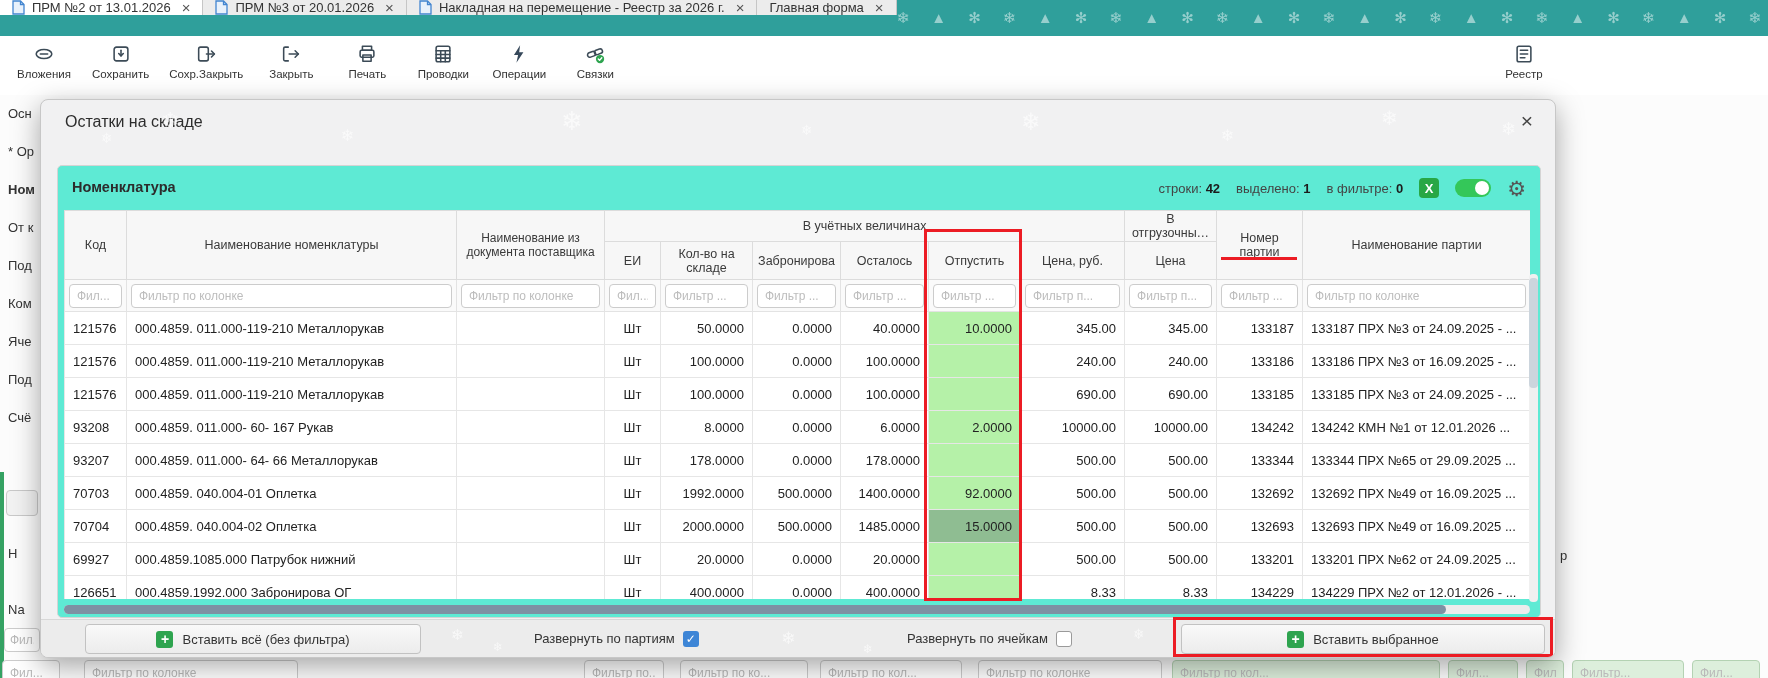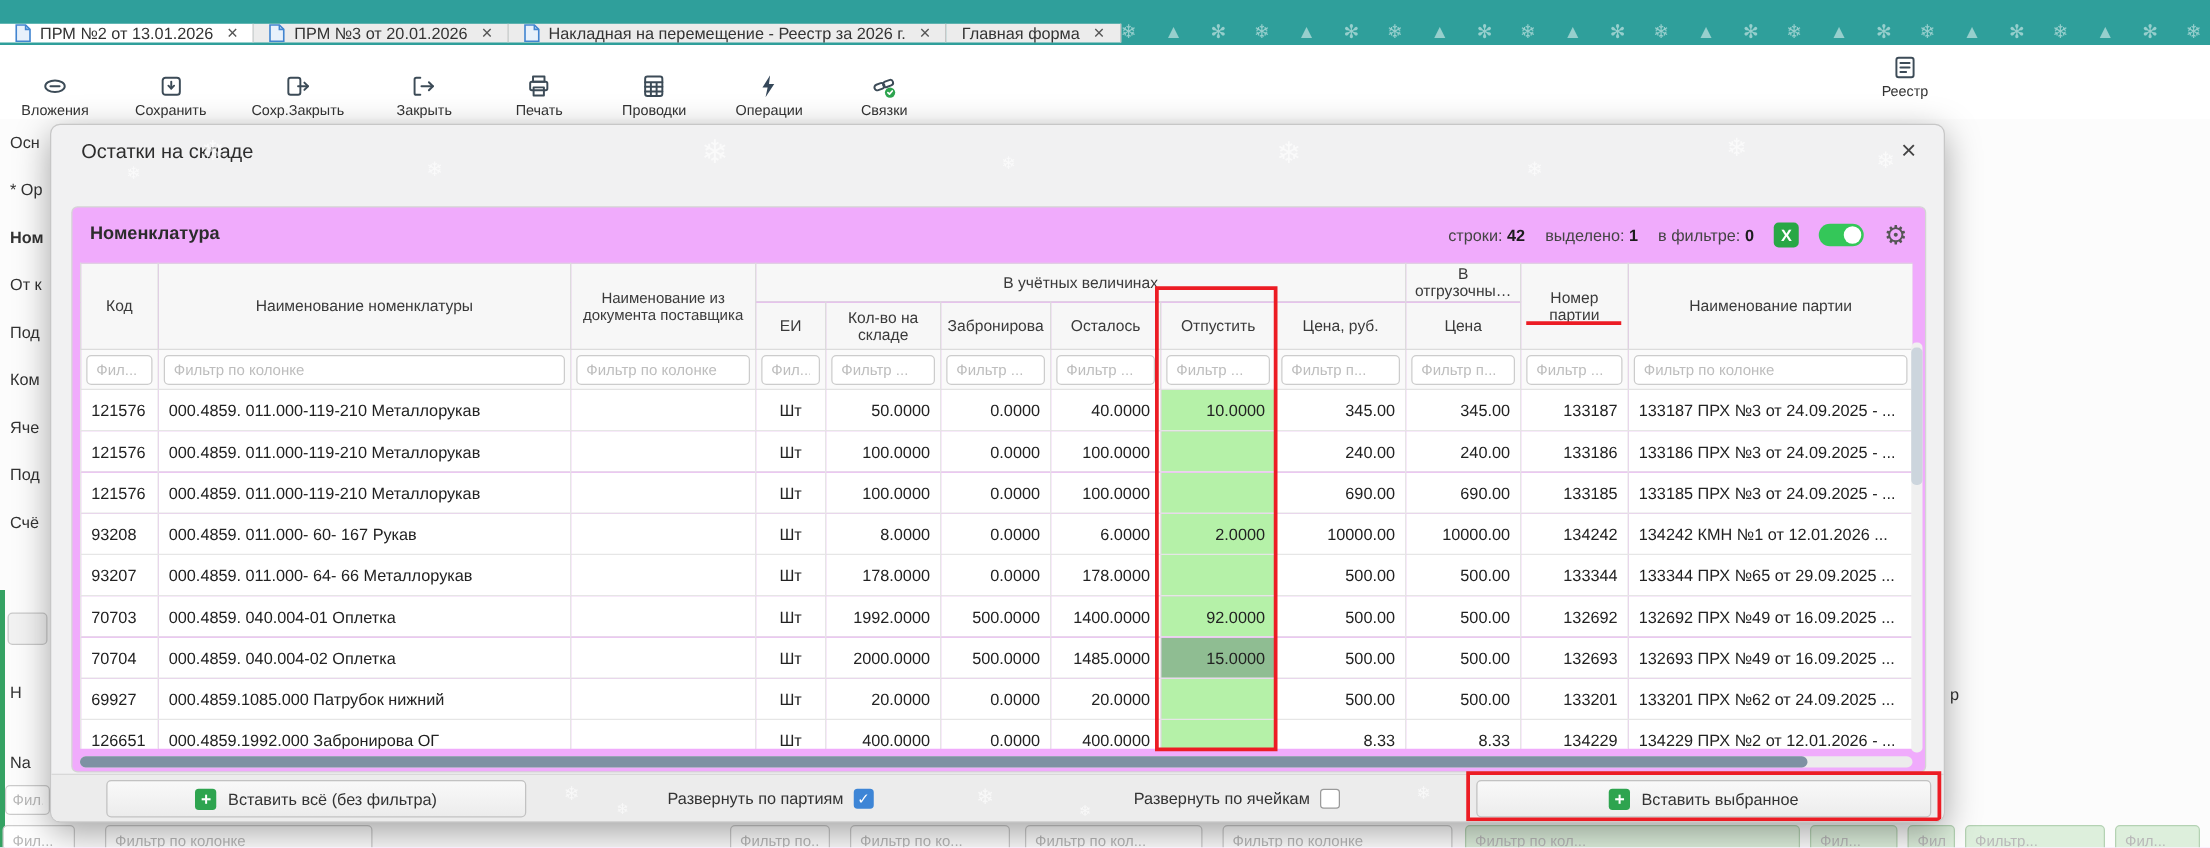--- a/index.html
+++ b/index.html
@@ -17,49 +17,49 @@
   .bg-left-filter{position:absolute;left:4px;top:628px;width:36px;height:24px;border:1px solid #ccc;
     border-radius:4px;padding:0 5px;font-size:12px;z-index:0}
   .bg-bottom{position:absolute;left:0;top:660px;width:1768px;height:26px;z-index:0}
   .bg-filter{position:absolute;top:0;height:26px;border:1px solid #ccc;border-radius:4px;
     padding:0 7px;font-size:12px;background:#fff;color:#333}
   .bg-filter.green{background:#ddefdc;border-color:#b4d2b3}
   .bg-filter::placeholder,.bg-left-filter::placeholder{color:#b9b9b9}
 
   
   .tabbar{position:absolute;top:0;left:0;width:1768px;height:52px;background:var(--teal,#2f9f9b);
-    display:flex;align-items:center;z-index:2}
+    display:flex;align-items:flex-start;z-index:2}
   #tabs{display:flex;align-items:stretch}
   .tab{display:flex;align-items:center;gap:7px;padding:0 12px;background:#ececec;
     border-right:1px solid #c6c6c6;font-size:13px;color:#333;white-space:nowrap;cursor:default}
   .tab.active{background:#fff}
   .tab .x{color:#555;font-size:15px;margin-left:4px;line-height:1}
   .tab-ic{display:flex;align-items:center}
   .tab-deco{flex:1;overflow:hidden;white-space:nowrap;color:rgba(255,255,255,.5);
     font-size:15px;line-height:36px;letter-spacing:9px;user-select:none}
 
   
   .toolbar{position:absolute;top:36px;left:0;width:1768px;height:59px;background:#fff;z-index:2}
-  .tb-left{position:absolute;left:16px;top:22px;display:flex;gap:36px}
+  .tb-left{position:absolute;left:16px;top:7px;display:flex;gap:20px}
   .tb-item{display:flex;flex-direction:column;align-items:center;gap:3px;
     font-size:11.5px;color:#333;min-width:56px;cursor:default}
   .tb-item .tb-ic{height:22px;display:flex;align-items:center;justify-content:center}
   .tb-abs{position:absolute;top:7px}
 
   
   .modal{position:absolute;left:40px;top:99px;width:1516px;height:559px;background:#f1f1f2;
     border:1px solid #c7c7c7;border-radius:8px;box-shadow:0 8px 28px rgba(0,0,0,.35);
     z-index:5;overflow:hidden}
   .snow{position:absolute;inset:0;z-index:3;pointer-events:none}
   .flake{position:absolute;color:rgba(255,255,255,.62);user-select:none}
   .modal-header{position:absolute;left:0;top:0;width:100%;height:48px;z-index:2}
   .modal-title{position:absolute;left:24px;top:13px;font-size:16px;font-weight:500;color:#2d2d2d}
   .modal-close{position:absolute;right:22px;top:10px;font-size:21px;color:#444;cursor:pointer;line-height:1}
 
-  .panel{position:absolute;left:16px;top:65px;width:1484px;height:453px;background:#f0abfc;
+  .panel{position:absolute;left:16px;top:65px;width:1484px;height:453px;background:#5eead4;
     border:1px solid #d4d4d4;border-radius:5px;z-index:2}
   .panel-head{position:absolute;left:0;top:0;width:100%;height:44px}
   .panel-title{position:absolute;left:14px;top:13px;font-size:14.5px;font-weight:600;color:#2c2c2c}
   .info-row{position:absolute;right:14px;top:0;height:44px;display:flex;align-items:center;gap:16px;
     font-size:13px;color:#444}
   .info-pair b{color:#1c1c1c}
   .excel-icon{width:20px;height:20px;background:var(--excel-green,#28a745);color:#fff;border-radius:4px;
     font-weight:700;font-size:13px;display:flex;align-items:center;justify-content:center;cursor:pointer}
   .toggle{width:36px;height:18px;border-radius:10px;background:var(--toggle-green,#34c759);
     position:relative;cursor:pointer}
@@ -406,21 +406,21 @@
                 <td style="text-align: left;">000.4859. 011.000-119-210 Металлорукав</td>
                 <td style="text-align: left;"></td>
                 <td style="text-align: center;">Шт</td>
                 <td style="text-align: right;">100.0000</td>
                 <td style="text-align: right;">0.0000</td>
                 <td style="text-align: right;">100.0000</td>
                 <td class="release-cell" style="text-align: right;"></td>
                 <td style="text-align: right;">240.00</td>
                 <td style="text-align: right;">240.00</td>
                 <td style="text-align: right;">133186</td>
-                <td style="text-align: left;">133186 ПРХ №3 от 24.09.2025 - ...</td>
+                <td style="text-align: left;">133186 ПРХ №3 от 16.09.2025 - ...</td>
               </tr>
               <tr>
                 <td style="text-align: left;">121576</td>
                 <td style="text-align: left;">000.4859. 011.000-119-210 Металлорукав</td>
                 <td style="text-align: left;"></td>
                 <td style="text-align: center;">Шт</td>
                 <td style="text-align: right;">100.0000</td>
                 <td style="text-align: right;">0.0000</td>
                 <td style="text-align: right;">100.0000</td>
                 <td class="release-cell" style="text-align: right;"></td>

